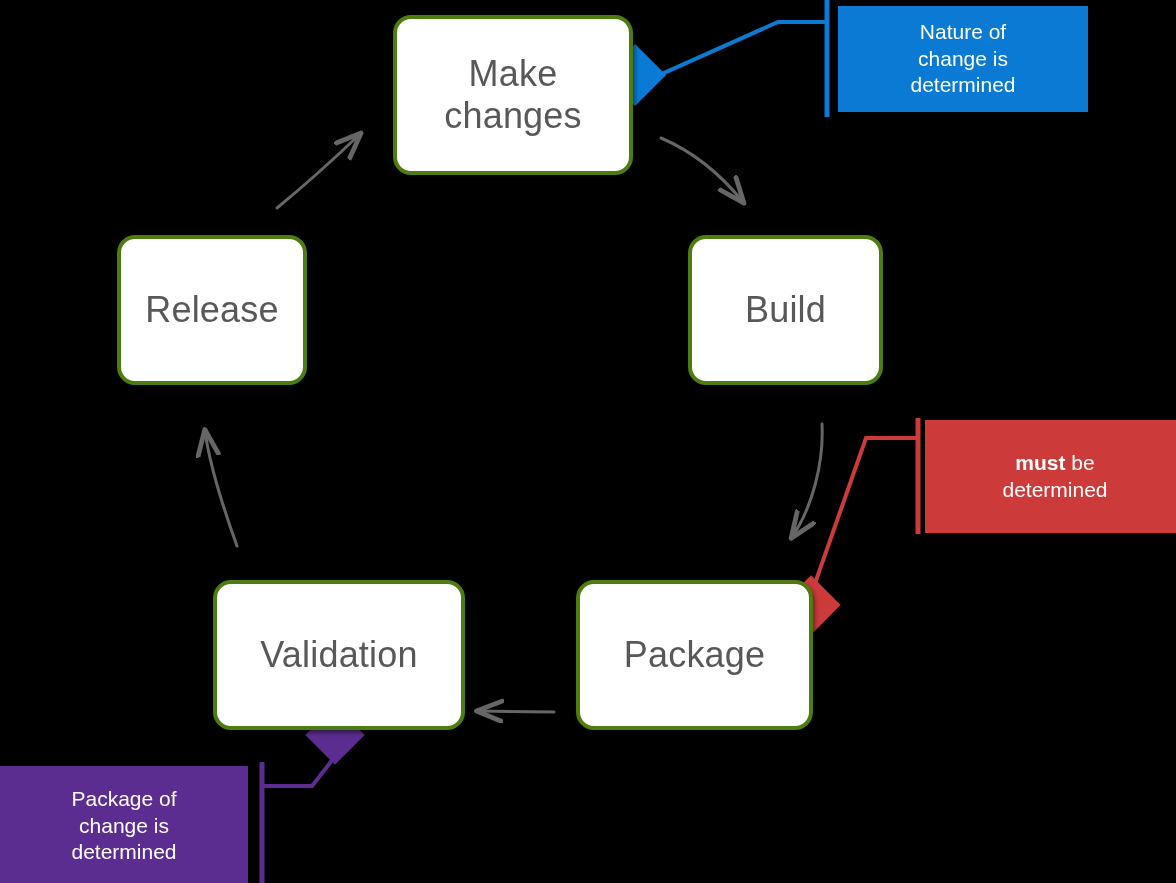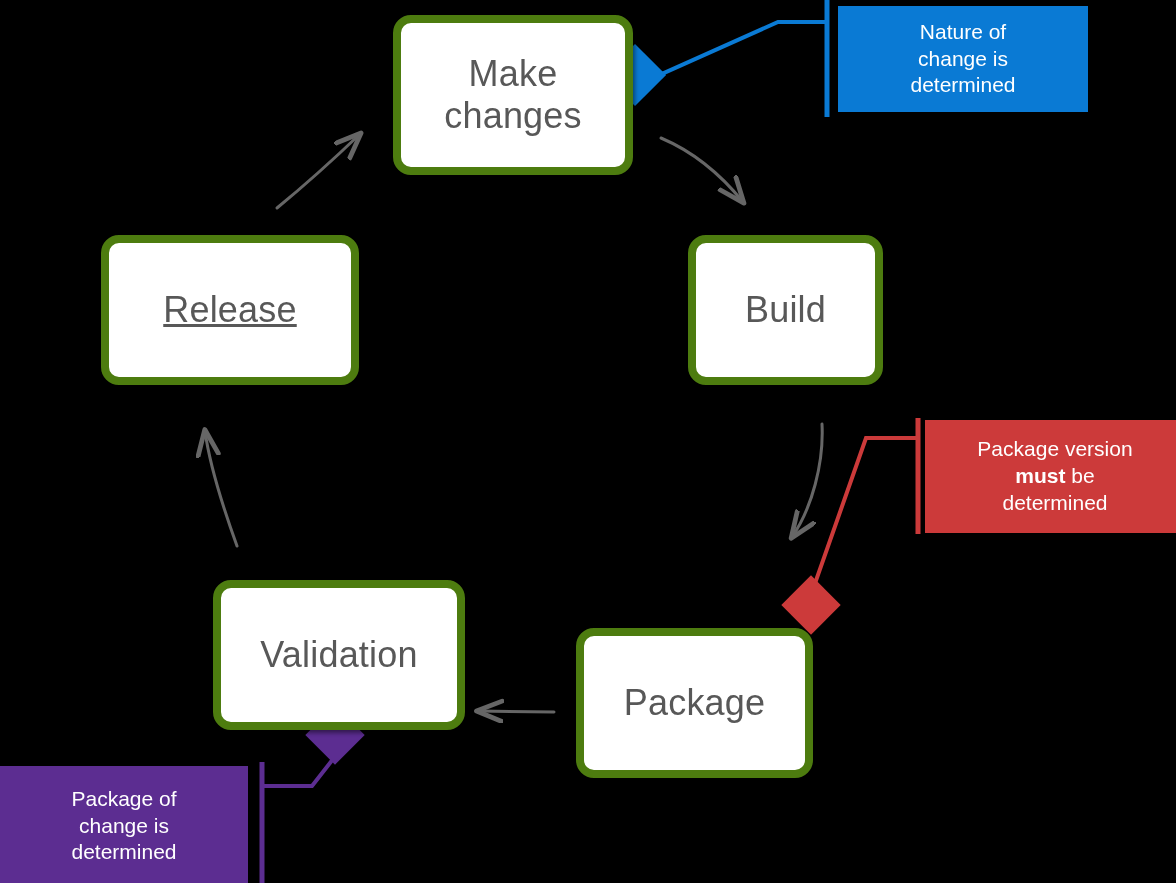--- a/index.html
+++ b/index.html
@@ -18,21 +18,21 @@
   #svg-layer {
     position: absolute;
     left: 0;
     top: 0;
     width: 1176px;
     height: 883px;
   }
   .stage-node {
     position: absolute;
     background: #ffffff;
-    border: 8px solid #4d7c0f;
+    border: 4px solid #4d7c0f;
     border-radius: 18px;
     box-sizing: border-box;
     display: flex;
     align-items: center;
     justify-content: center;
     text-align: center;
     color: #585858;
     font-size: 36px;
     line-height: 1.18;
     letter-spacing: 0.2px;
@@ -45,24 +45,24 @@
     align-items: center;
     justify-content: center;
     text-align: center;
     color: #ffffff;
     font-size: 21px;
     line-height: 1.28;
     padding: 4px 10px;
   }
   .callout b { font-weight: bold; }
   #node-make-changes { left: 393px; top: 15px;  width: 240px; height: 160px; }
-  #node-release      { left: 101px; top: 235px; width: 258px; height: 150px; text-decoration: underline; }
+  #node-release      { left: 117px; top: 235px; width: 190px; height: 150px; }
   #node-build        { left: 688px; top: 235px; width: 195px; height: 150px; }
   #node-validation   { left: 213px; top: 580px; width: 252px; height: 150px; }
-  #node-package      { left: 576px; top: 580px; width: 237px; height: 150px; margin-top: 48px; }
+  #node-package      { left: 576px; top: 580px; width: 237px; height: 150px; }
   #callout-nature   { left: 838px; top: 6px;   width: 250px; height: 106px; background: #0A7AD4; }
   #callout-package  { left: 925px; top: 420px; width: 260px; height: 113px; background: #CC3A3A; }
   #callout-quality  { left: 0px;   top: 766px; width: 248px; height: 120px; background: #5C2D91; }
 </style>
 </head>
 <body>
 
 <div id="canvas">
 
   <svg id="svg-layer" viewBox="0 0 1176 883">
@@ -119,21 +119,20 @@
   <div class="callout" id="callout-nature">
     <div>
       <div>Nature of</div>
       <div>change is</div>
       <div>determined</div>
     </div>
   </div>
 
   <div class="callout" id="callout-package">
     <div>
-      <div>Package version</div>
       <div><b>must</b><span> be</span></div>
       <div>determined</div>
     </div>
   </div>
 
   <div class="callout" id="callout-quality">
     <div>
       <div>Package of</div>
       <div>change is</div>
       <div>determined</div>

